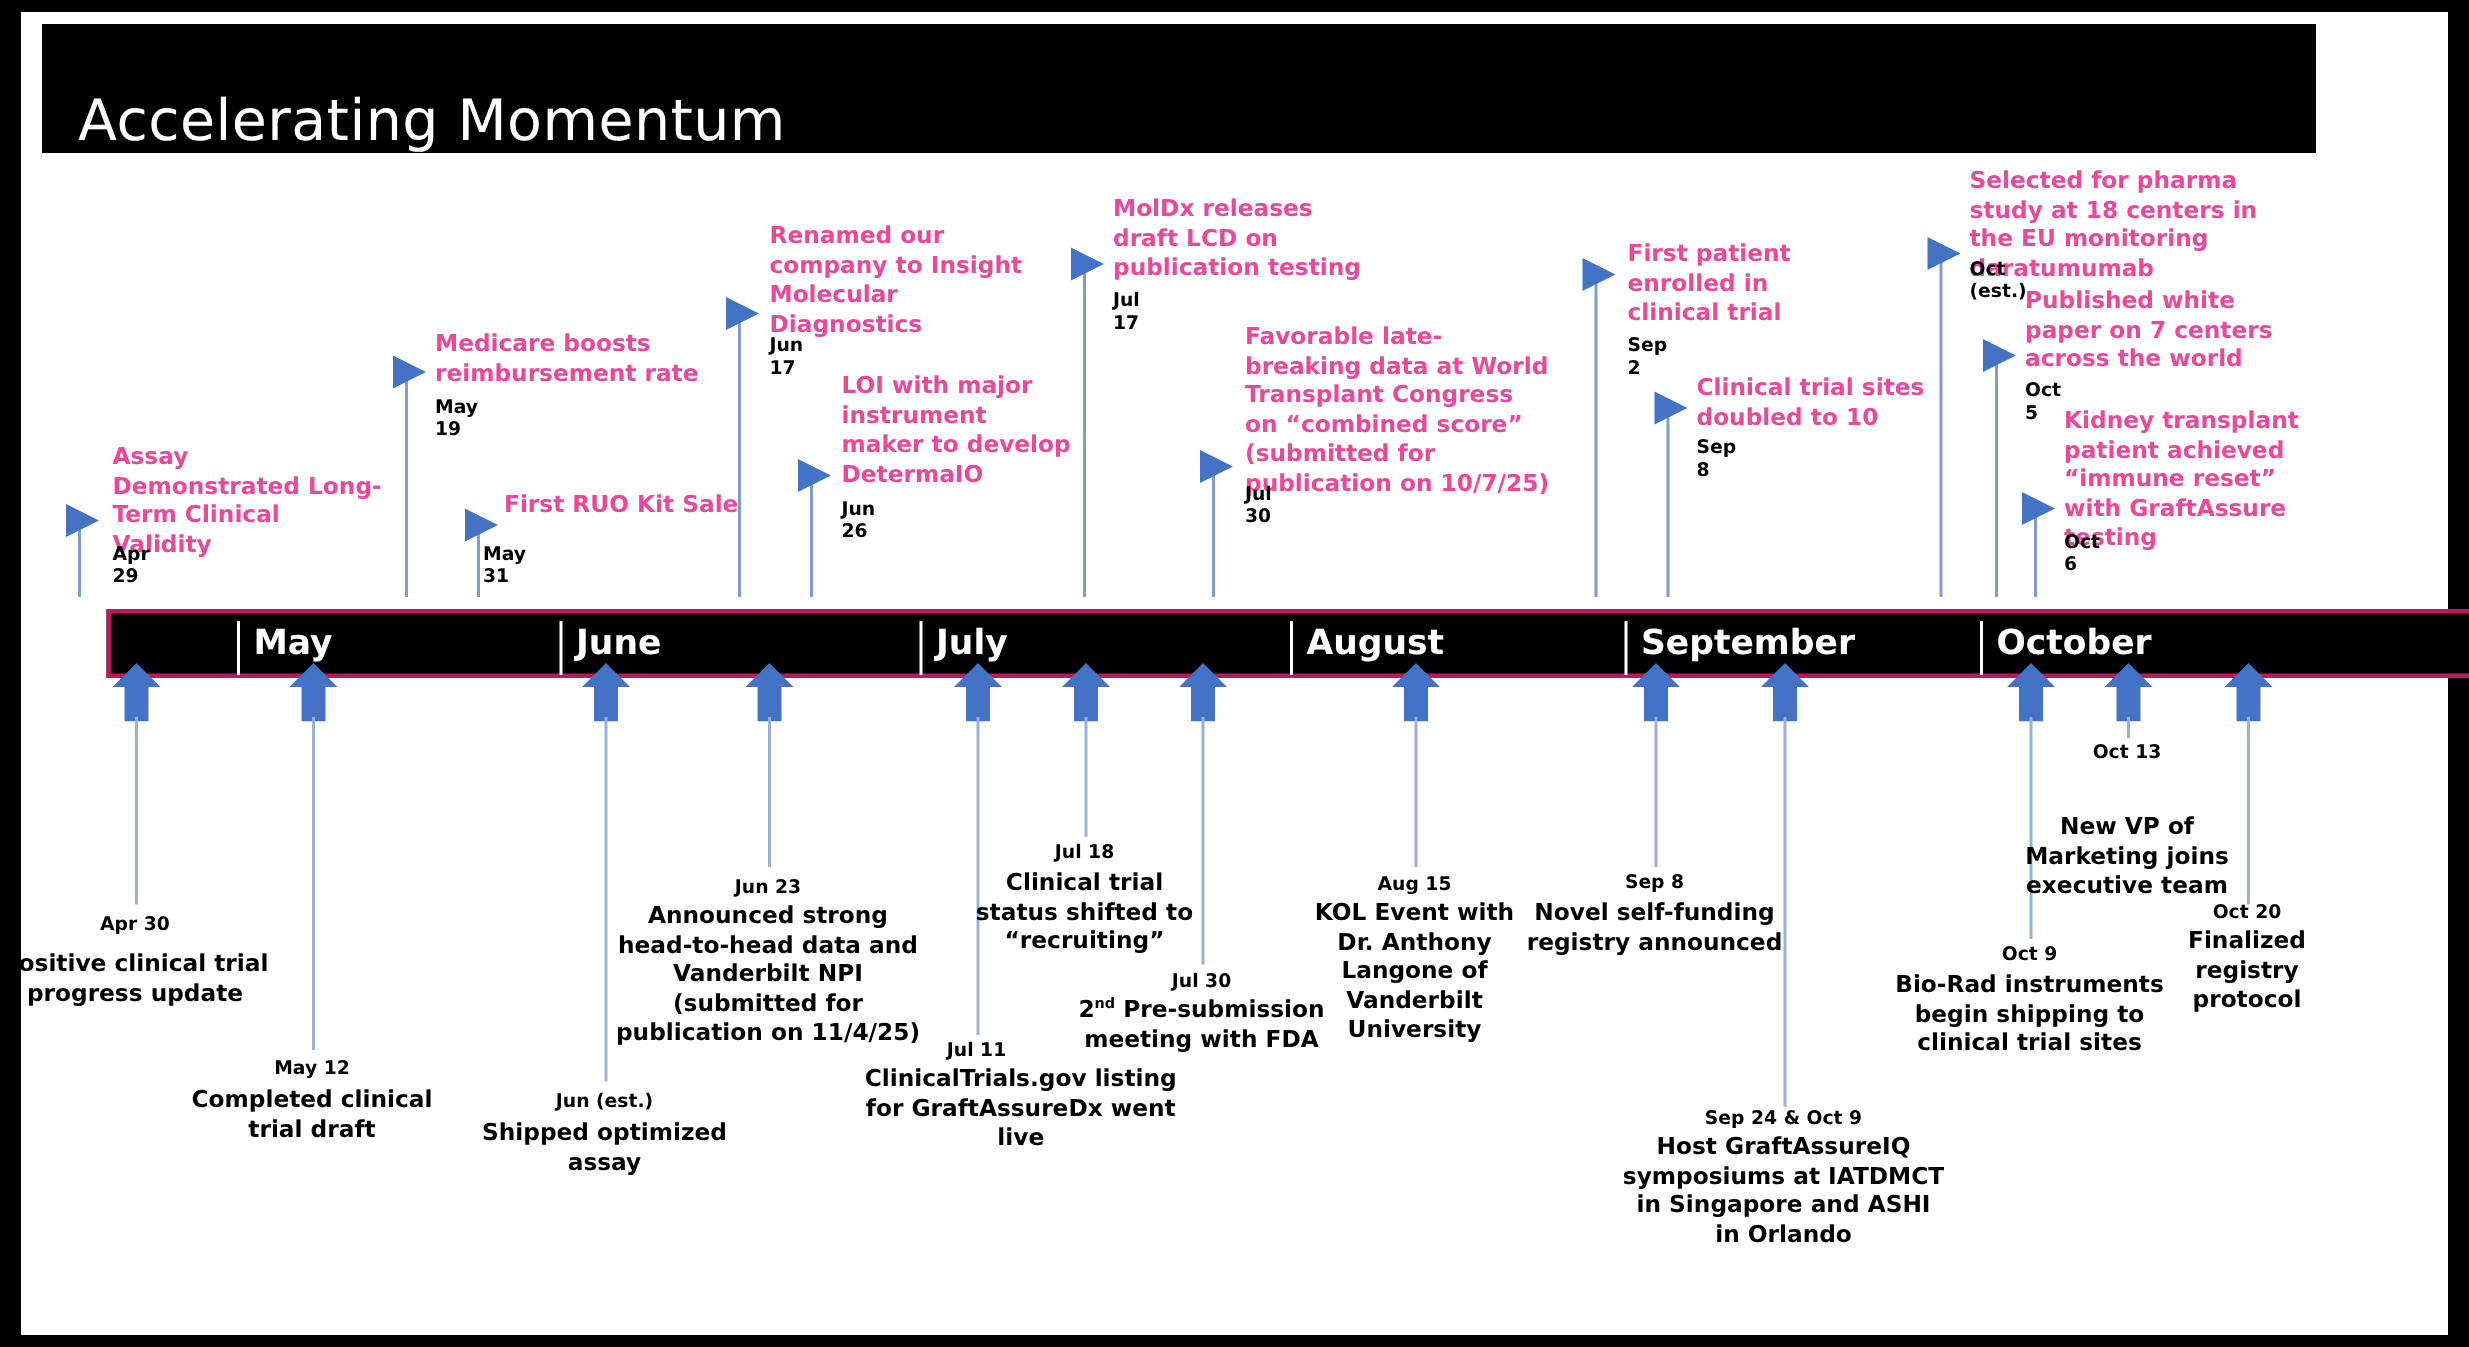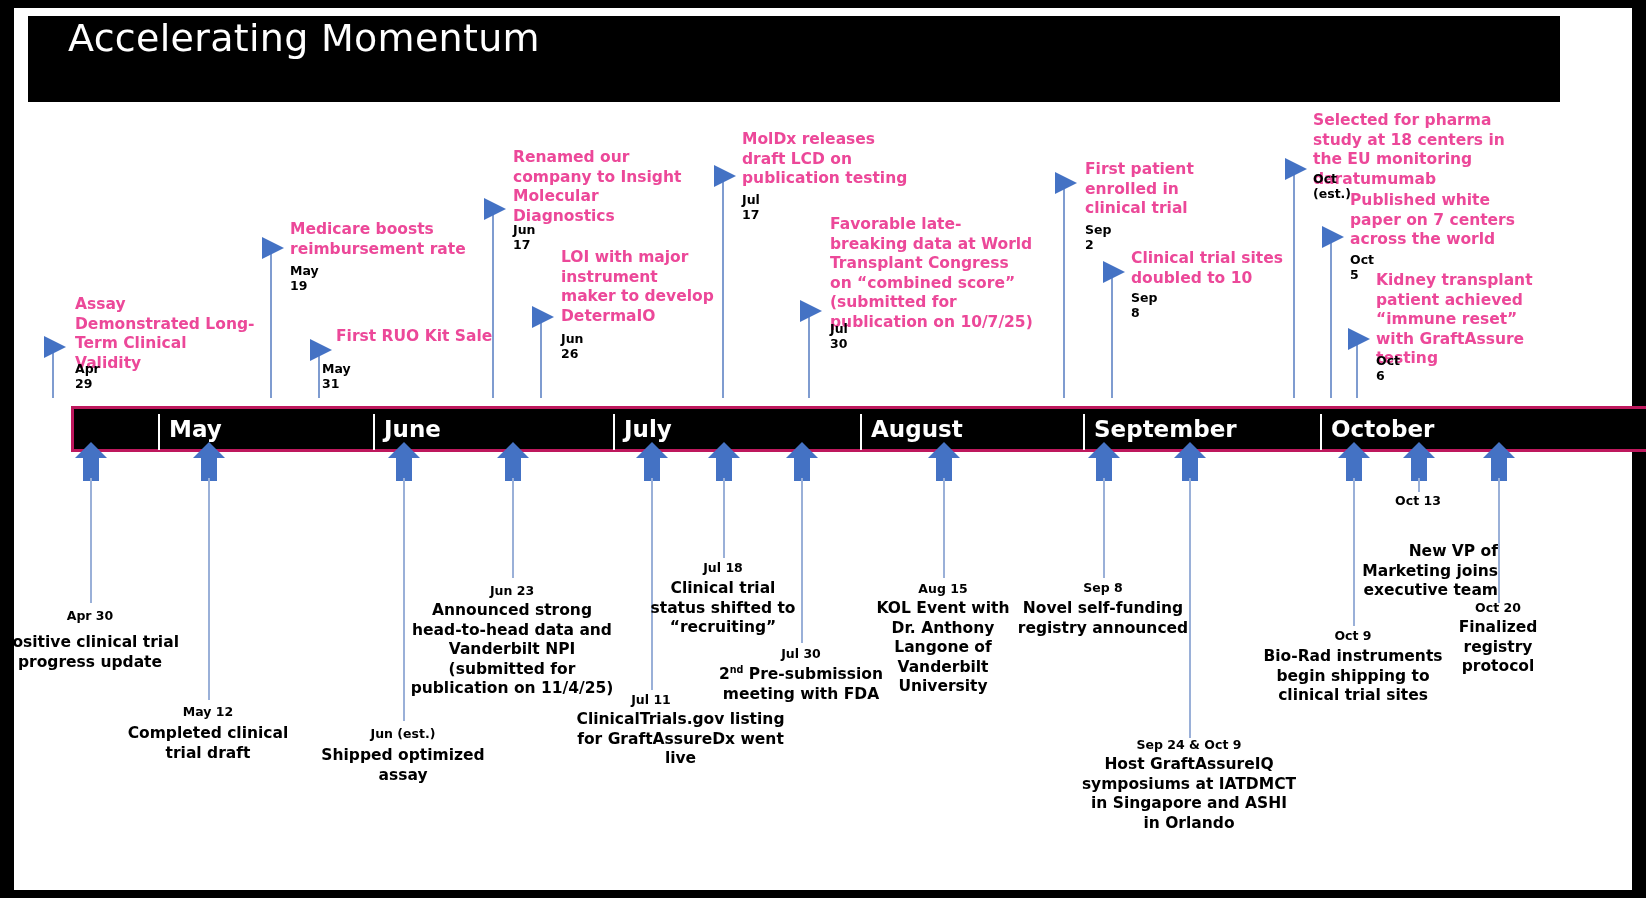--- a/index.html
+++ b/index.html
@@ -13,21 +13,21 @@
     position:absolute;
     left:14px;top:8px;
     width:1618px;height:882px;
     background:#ffffff;
   }
   
   #title-banner{
     position:absolute;left:14px;top:8px;
     width:1516px;height:86px;
     background:#000000;
-    display:flex;align-items:flex-start;padding-left:16px;
+    display:flex;align-items:flex-end;
   }
   #title-text{
     color:#ffffff;
     font-size:38px;
     font-weight:400;
     letter-spacing:0.3px;
     margin-left:24px;
     font-family:"DejaVu Sans", sans-serif;
   }
   
@@ -298,21 +298,21 @@
         <div class="bot-stem" style="left: 1339px; top: 470px; height: 148px;"></div>
         <div class="bot-date" style="left: 1239px; top: 620px; width: 200px;">Oct 9</div>
         <div class="bot-text" style="left: 1231.5px; top: 639px; width: 215px;">Bio-Rad instruments begin shipping to clinical trial sites</div>
       </div>
       <div class="bot-item">
         <div class="arrow-icon" style="left: 1388px; top: 433px;"><svg viewBox="0 0 34 40" width="34" height="40">
             <polygon points="17,1 33,17 25,17 25,40 9,40 9,17 1,17" fill="#4472c4"></polygon>
           </svg></div>
         <div class="bot-stem" style="left: 1404px; top: 470px; height: 14px;"></div>
         <div class="bot-date" style="left: 1304px; top: 485px; width: 200px;">Oct 13</div>
-        <div class="bot-text" style="left: 1324px; top: 534px; width: 160px; text-align: right;">New VP of Marketing joins executive team</div>
+        <div class="bot-text" style="left: 1324px; top: 534px; width: 160px;">New VP of Marketing joins executive team</div>
       </div>
       <div class="bot-item">
         <div class="arrow-icon" style="left: 1468px; top: 433px;"><svg viewBox="0 0 34 40" width="34" height="40">
             <polygon points="17,1 33,17 25,17 25,40 9,40 9,17 1,17" fill="#4472c4"></polygon>
           </svg></div>
         <div class="bot-stem" style="left: 1484px; top: 470px; height: 125px;"></div>
         <div class="bot-date" style="left: 1384px; top: 592px; width: 200px;">Oct 20</div>
         <div class="bot-text" style="left: 1419px; top: 610px; width: 130px;">Finalized registry protocol</div>
       </div>
     </div>

